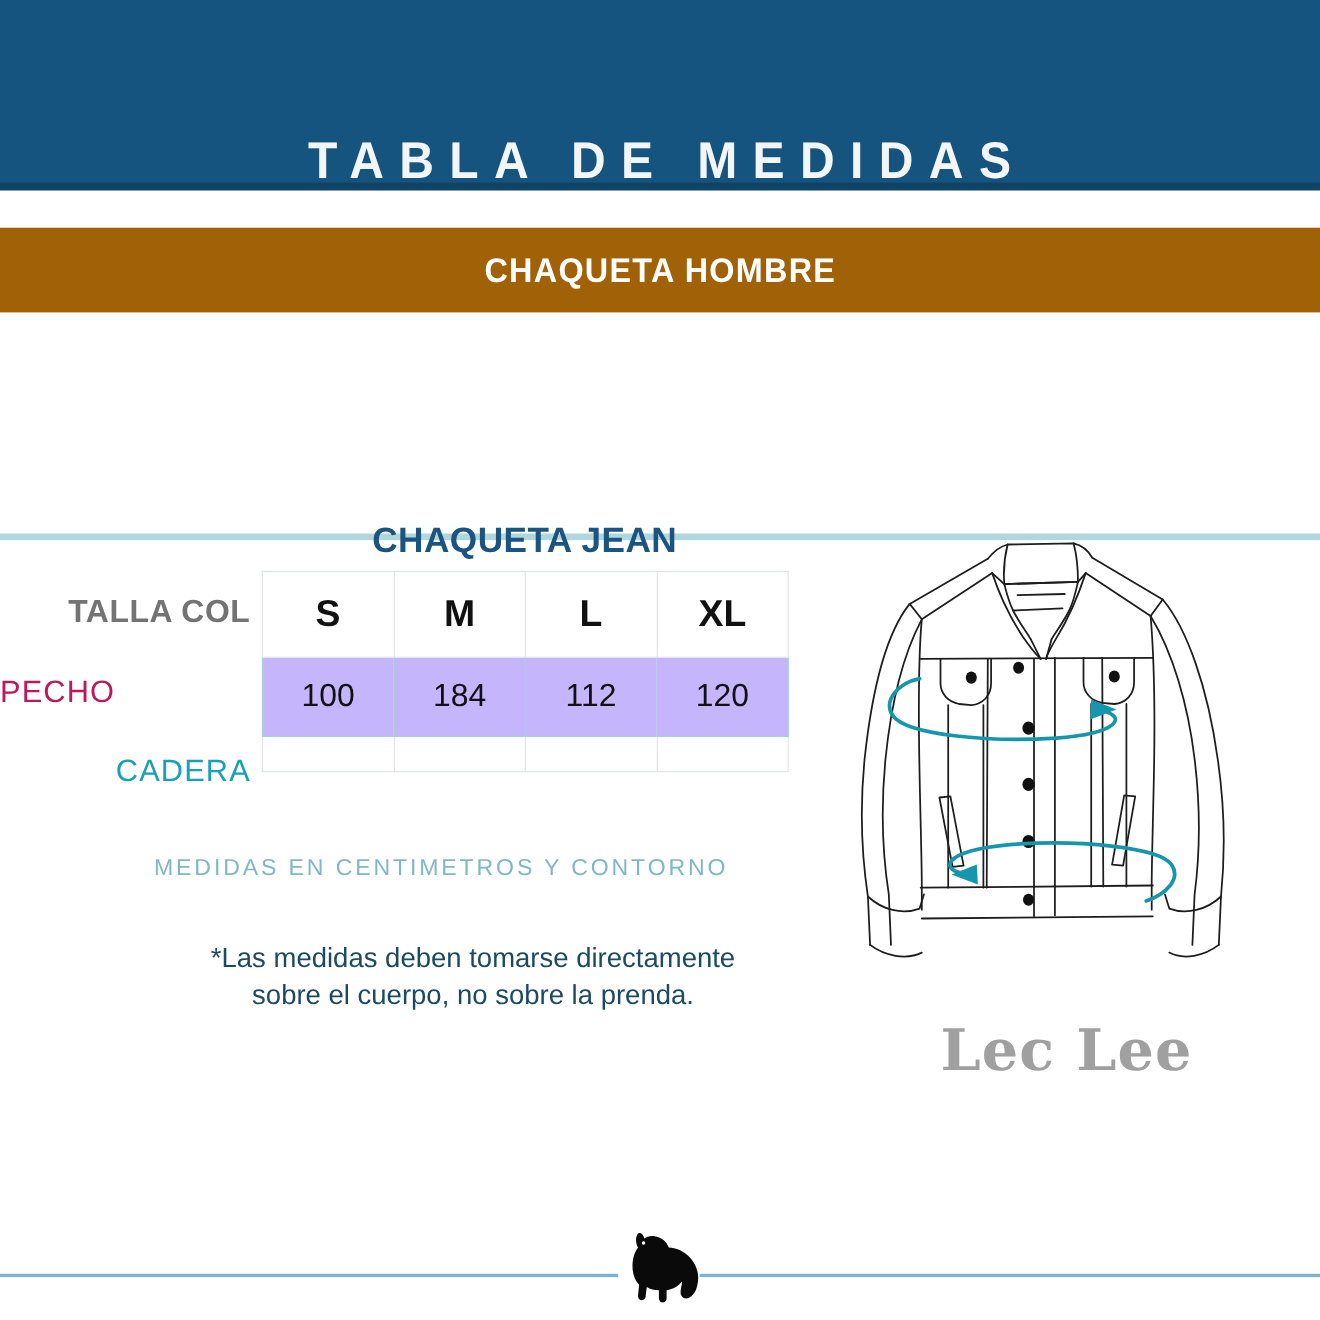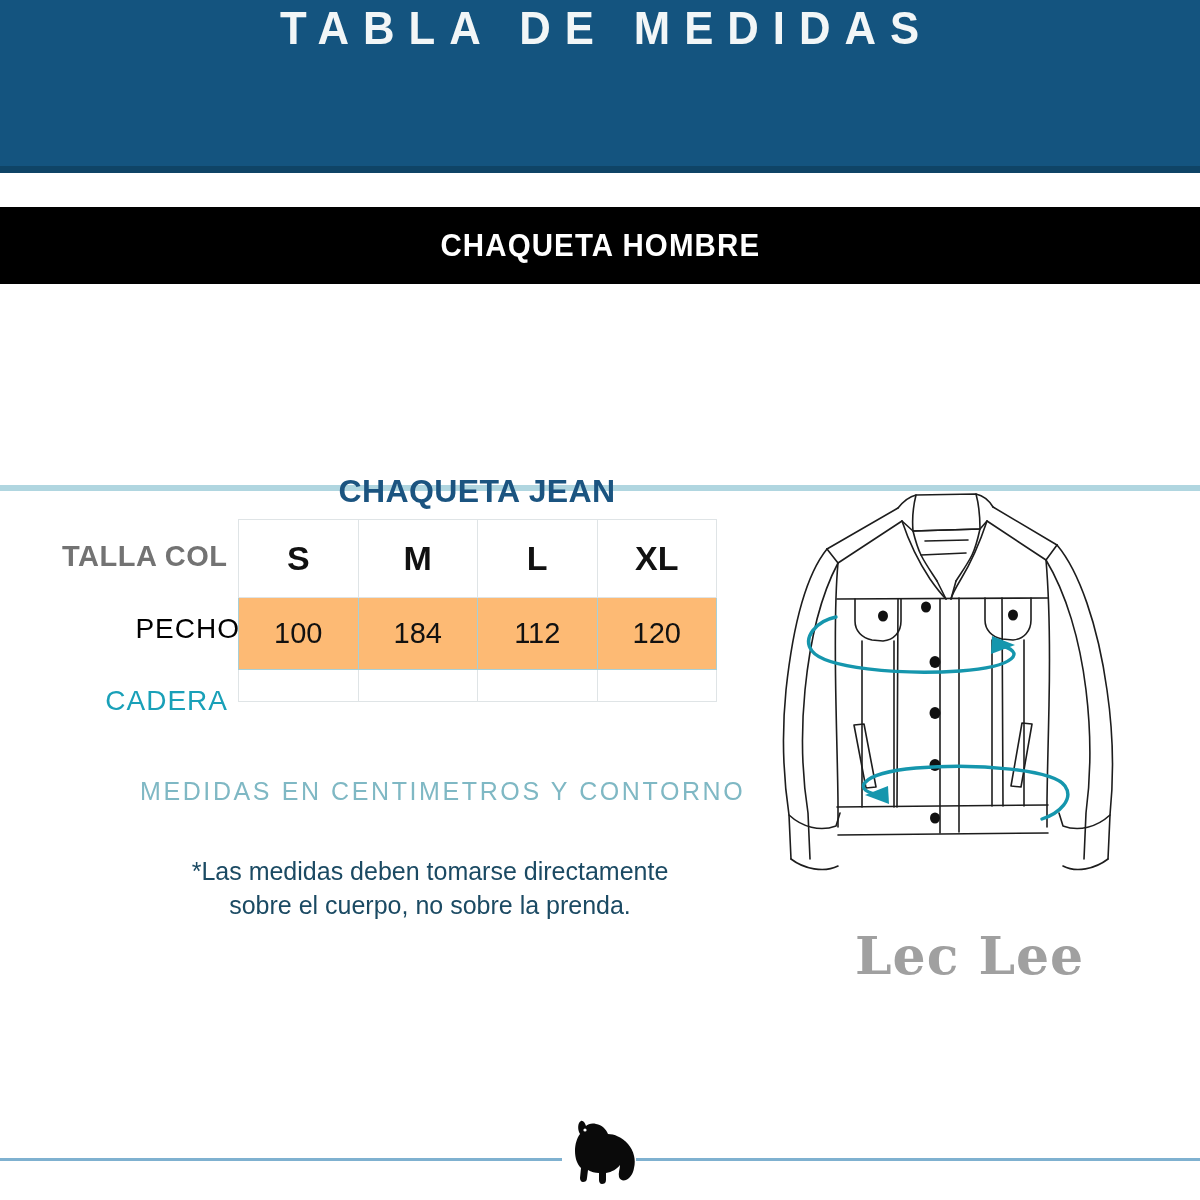--- a/index.html
+++ b/index.html
@@ -8,38 +8,38 @@
     background: #ffffff;
     font-family: "Liberation Sans", sans-serif;
     overflow: hidden;
   }
   .page { position: relative; width: 1200px; height: 1200px; background: #fff; }
 
   
   .band-dark {
     position: absolute; left: 0; top: 0; width: 1200px; height: 173px;
     background: #14547f;
-    display: flex; align-items: flex-start; justify-content: center;
+    display: flex; align-items: flex-end; justify-content: center;
   }
   .band-dark-edge {
     position: absolute; left: 0; top: 166px; width: 1200px; height: 7px;
     background: #0f4466;
   }
   .title-main {
     color: #f2f6f7;
     font-size: 47px;
     font-weight: bold;
     letter-spacing: 15px;
     text-indent: 15px;
     transform: scaleX(0.93);
     white-space: nowrap;
   }
   .band-light {
     position: absolute; left: 0; top: 207px; width: 1200px; height: 77px;
-    background: #000000;
+    background: #a16207;
     display: flex; align-items: center; justify-content: center;
   }
   .band-light-edge {
     position: absolute; left: 0; top: 278px; width: 1200px; height: 6px;
     background: #b0d6e0;
   }
   .subtitle-main {
     color: #ffffff;
     font-size: 31px;
     font-weight: bold;
@@ -69,39 +69,39 @@
     border: 1px solid #dfe4e6;
     height: 72px;
     text-align: center;
     vertical-align: middle;
     font-size: 29px;
     color: #111;
   }
   .size-table tr.head-row td {
     font-size: 34px; font-weight: bold; height: 78px;
   }
-  .size-table tr.hl td { background: #fdba74; border-color: #a8cfd6; }
+  .size-table tr.hl td { background: #c4b5fd; border-color: #a8cfd6; }
   .size-table tr.foot-row td { height: 32px; border-bottom: 1px solid #dfe4e6; }
   .lbl-talla {
     left: 62px; top: 540px; position: absolute;
     font-size: 29px; font-weight: bold; color: #737373; letter-spacing: 0.5px;
   }
   .lbl-pecho {
-    position: absolute; left: 12px; top: 613px; width: 228px;
-    text-align: right; font-size: 28px; color: #000000; letter-spacing: 1px;
+    position: absolute; left: 0px; top: 613px; width: 228px;
+    font-size: 28px; color: #be185d; letter-spacing: 1px;
   }
   .lbl-cadera {
     position: absolute; left: 0px; top: 685px; width: 228px;
     text-align: right; font-size: 28px; color: #19a0b8; letter-spacing: 1px;
   }
 
   .note-units {
     position: absolute; left: 140px; top: 777px; width: 580px;
     color: #7fb8c4;
-    font-size: 25px;
+    font-size: 21px;
     letter-spacing: 2.6px;
     white-space: nowrap;
   }
   .note-body {
     position: absolute; left: 110px; top: 855px; width: 640px;
     color: #1b4a63;
     font-size: 25px;
     line-height: 1.35;
     text-align: center;
   }

